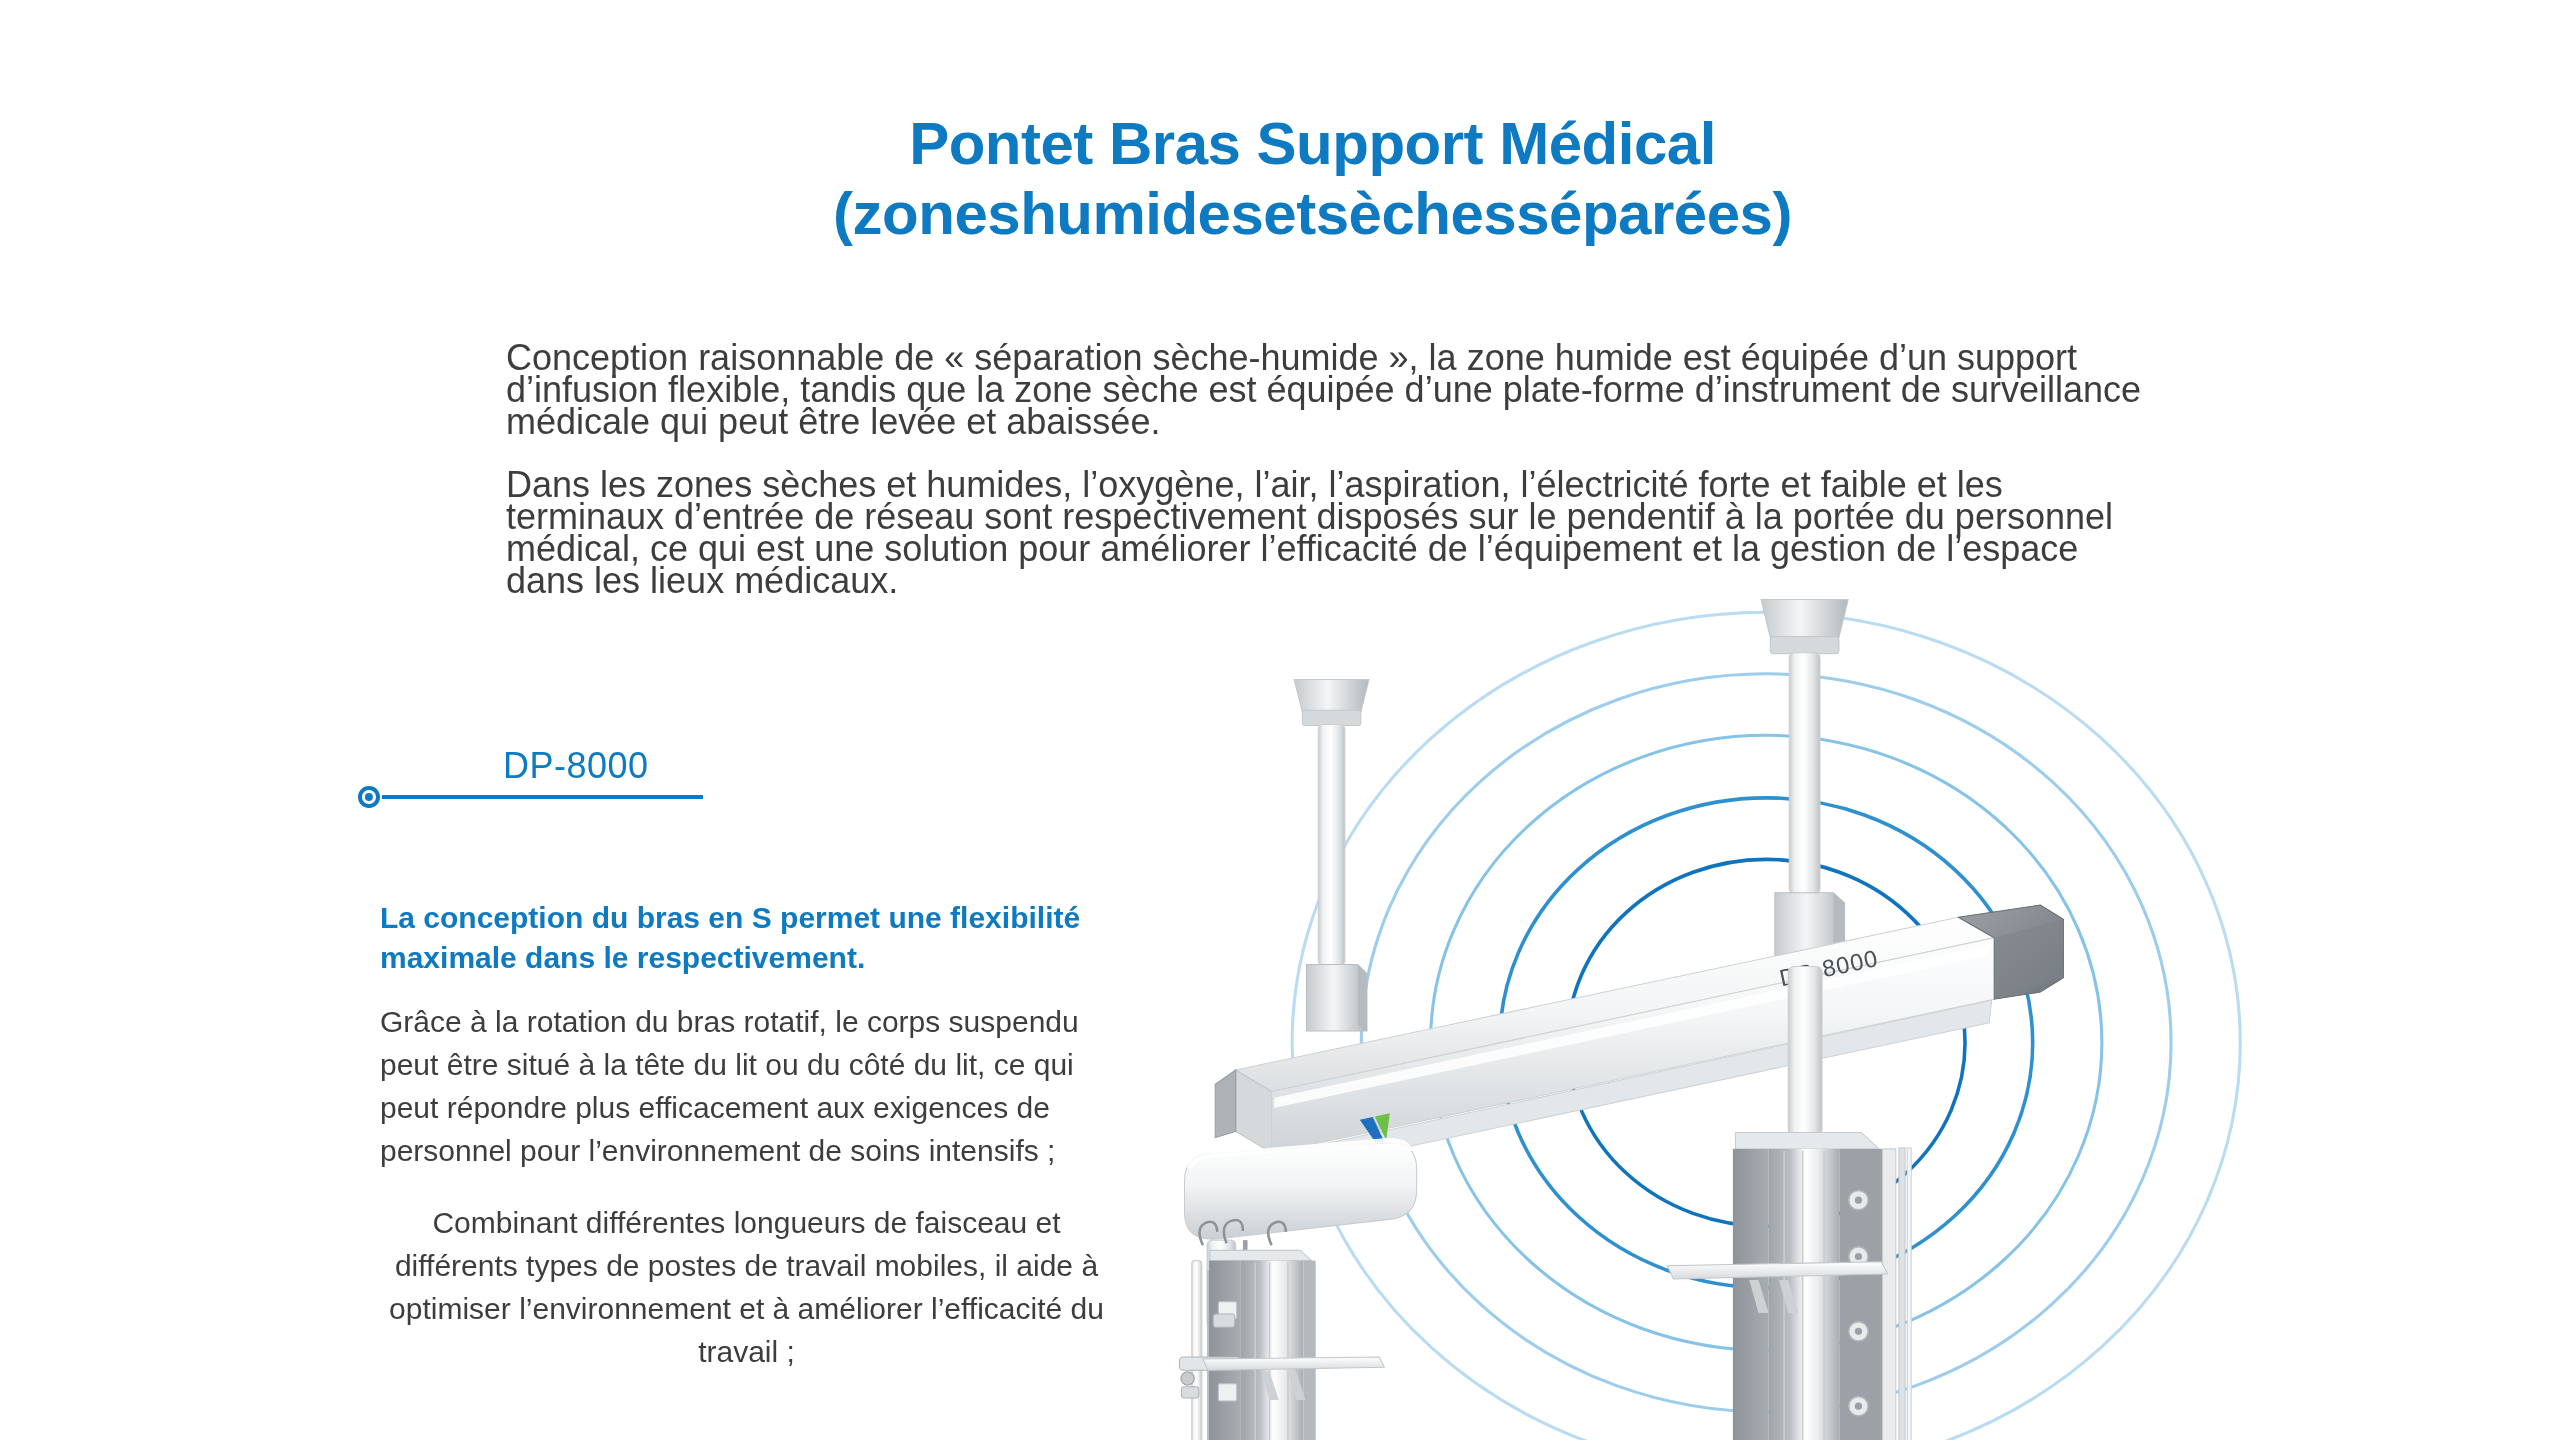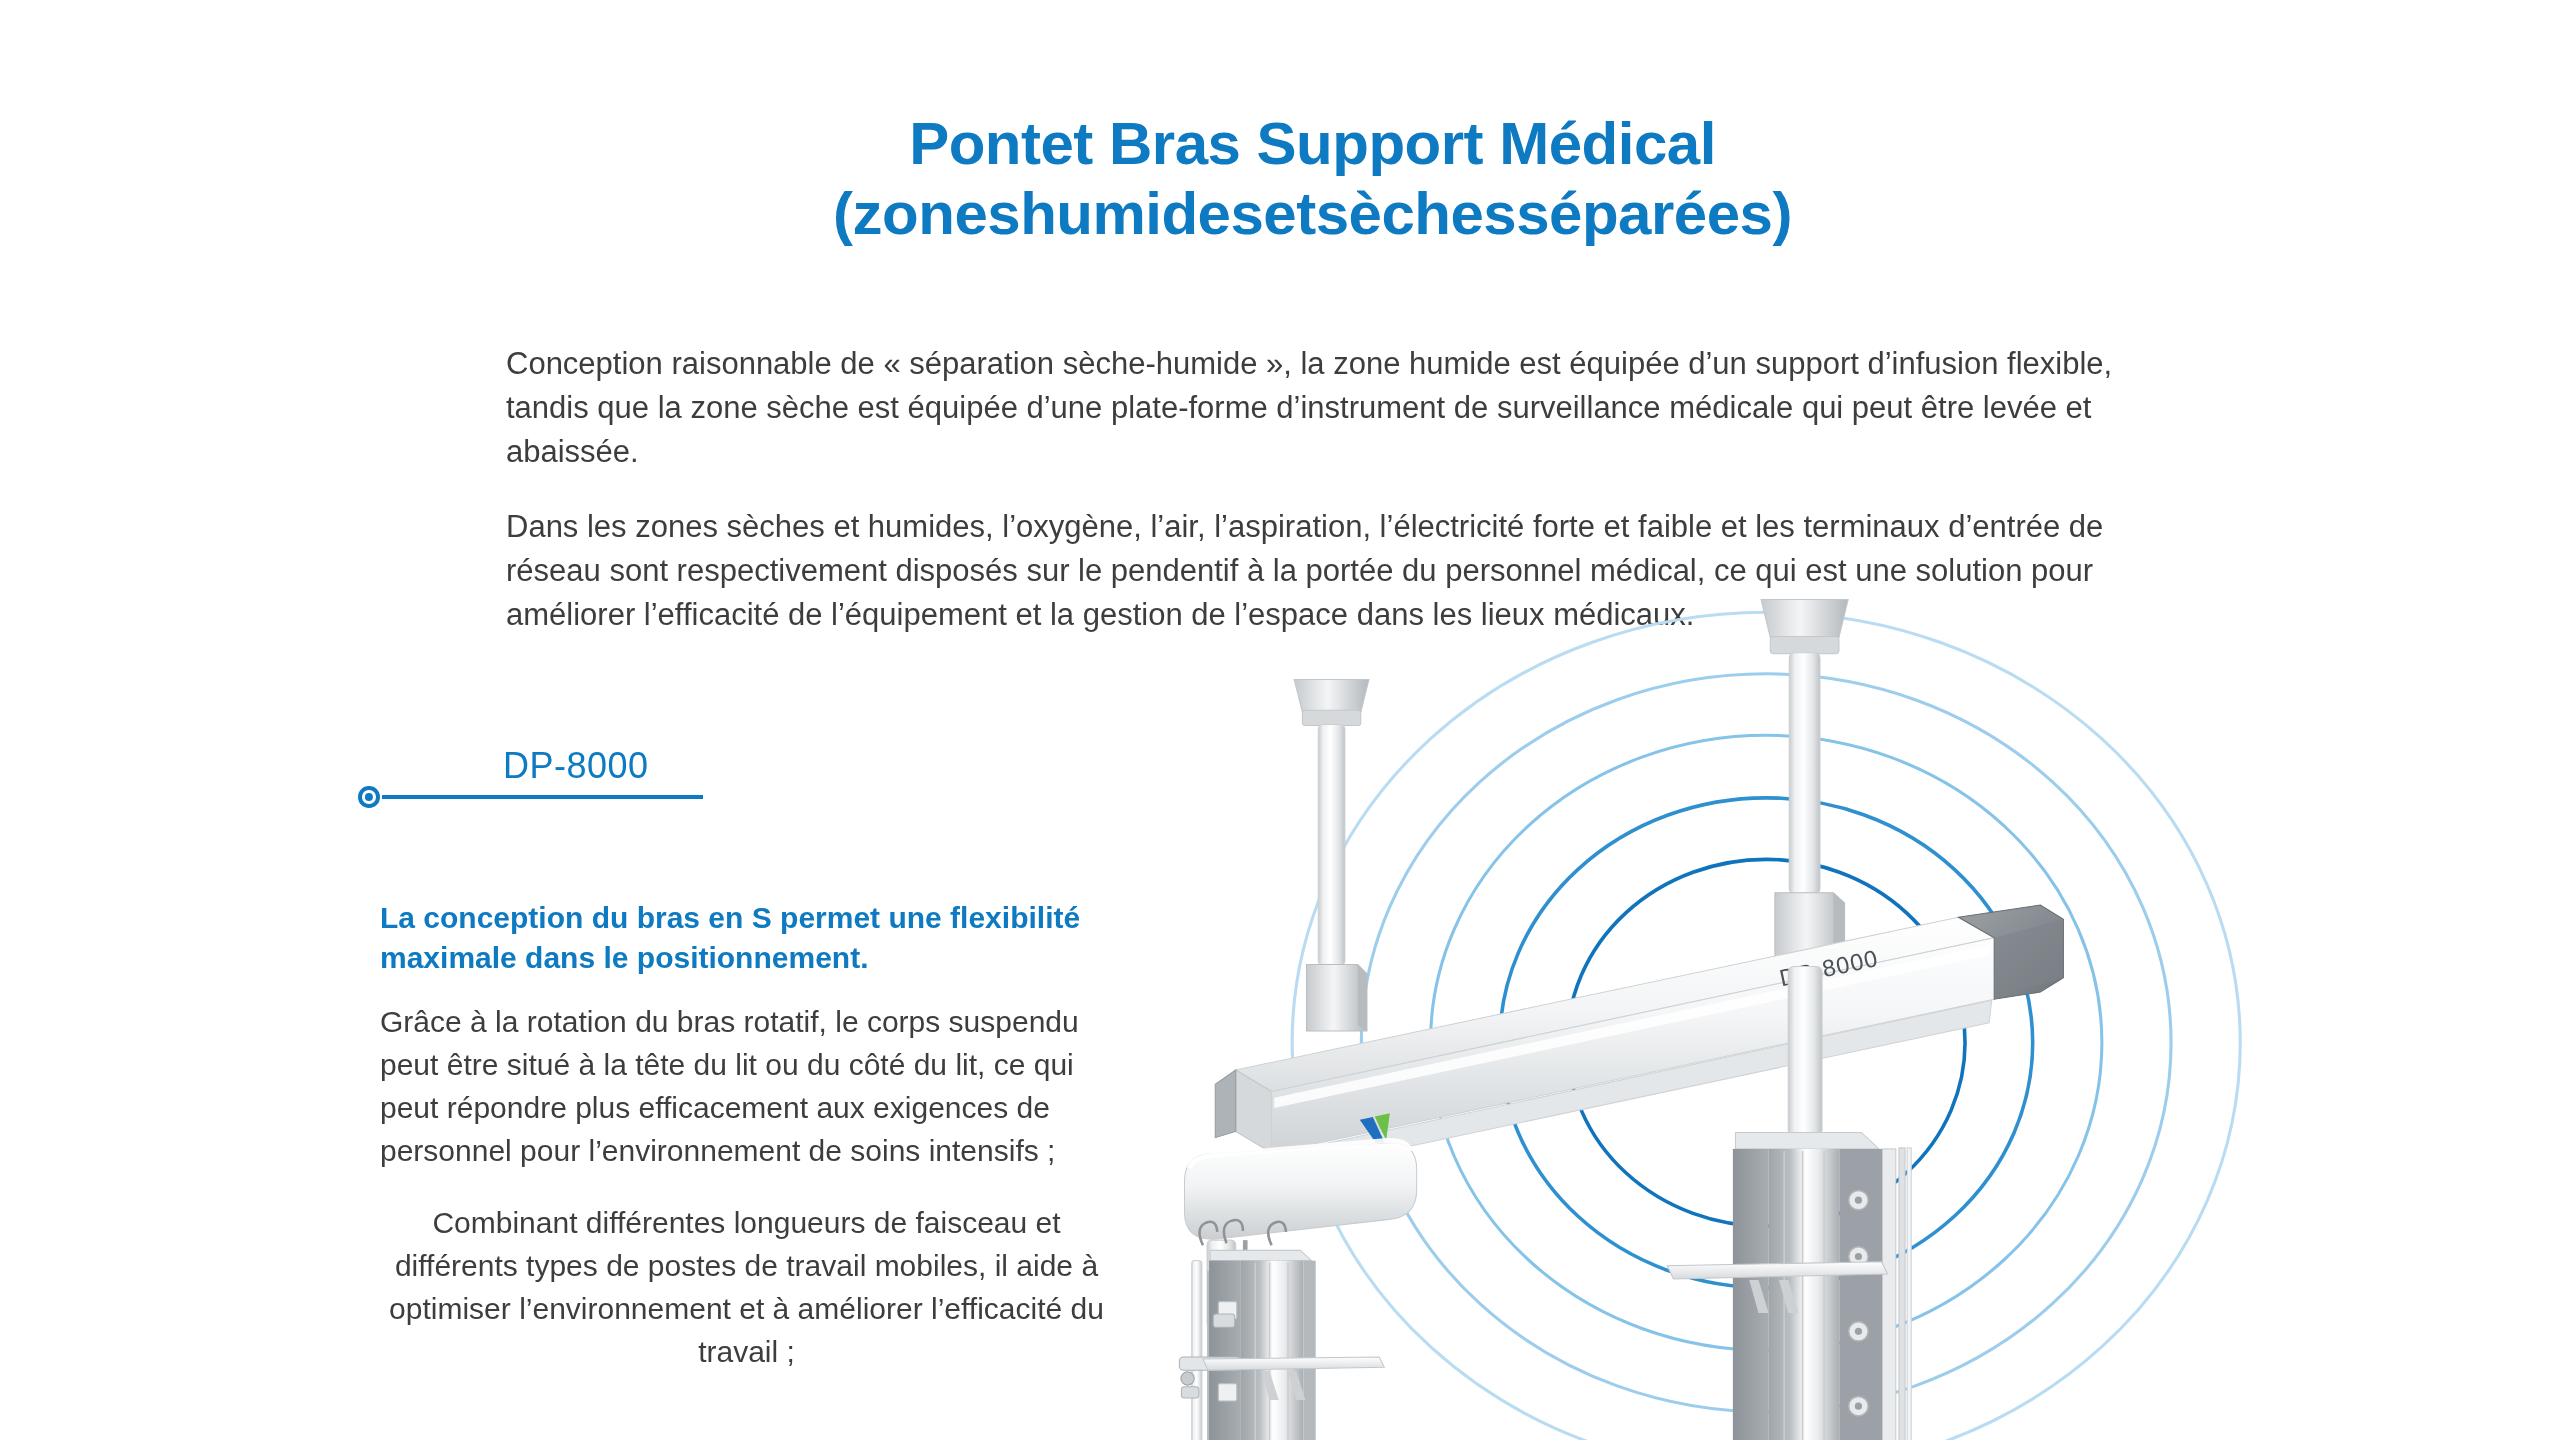--- a/index.html
+++ b/index.html
@@ -26,22 +26,22 @@
     line-height:70px;
     letter-spacing:-0.5px;
   }
 
   
   .intro{
     position:absolute;left:506px;top:342px;width:1651px;
   }
   .intro p{
     margin:0 0 31px 0;
-    font-size:31px;
-    line-height:44px;
+    font-size:36px;
+    line-height:32px;
     color:#3d3d3d;
     font-weight:400;
   }
   .intro p:last-child{margin-bottom:0;}
 
   
   .marker-wrap{position:absolute;left:349px;top:746px;width:369px;height:92px;}
   .marker-label{
     position:absolute;left:154px;top:0;
     color:#0d7ac2;font-size:36px;line-height:39px;letter-spacing:0.5px;
@@ -105,21 +105,21 @@
     <p>Dans les zones sèches et humides, l’oxygène, l’air, l’aspiration, l’électricité forte et faible et les terminaux d’entrée de réseau sont respectivement disposés sur le pendentif à la portée du personnel médical, ce qui est une solution pour améliorer l’efficacité de l’équipement et la gestion de l’espace dans les lieux médicaux.</p>
   </div>
 
   <div class="marker-wrap">
     <span class="marker-label">DP-8000</span>
     <span class="marker-dot"></span>
     <span class="marker-line"></span>
   </div>
 
   <div class="feature">
-    <h3>La conception du bras en S permet une flexibilité maximale dans le positionnement.</h3>
+    <h3>La conception du bras en S permet une flexibilité maximale dans le respectivement.</h3>
     <p>Grâce à la rotation du bras rotatif, le corps suspendu peut être situé à la tête du lit ou du côté du lit, ce qui peut répondre plus efficacement aux exigences de personnel pour l’environnement de soins intensifs ;</p>
     <p>Combinant différentes longueurs de faisceau et différents types de postes de travail mobiles, il aide à optimiser l’environnement et à améliorer l’efficacité du travail ;</p>
   </div>
 
   <div class="product">
     <svg viewBox="0 0 2620 1680" xmlns="http://www.w3.org/2000/svg">
       <defs>
         <linearGradient id="gTube" x1="0" y1="0" x2="1" y2="0">
           <stop offset="0" stop-color="#c9ccce"></stop>
           <stop offset="0.18" stop-color="#eff1f2"></stop>

